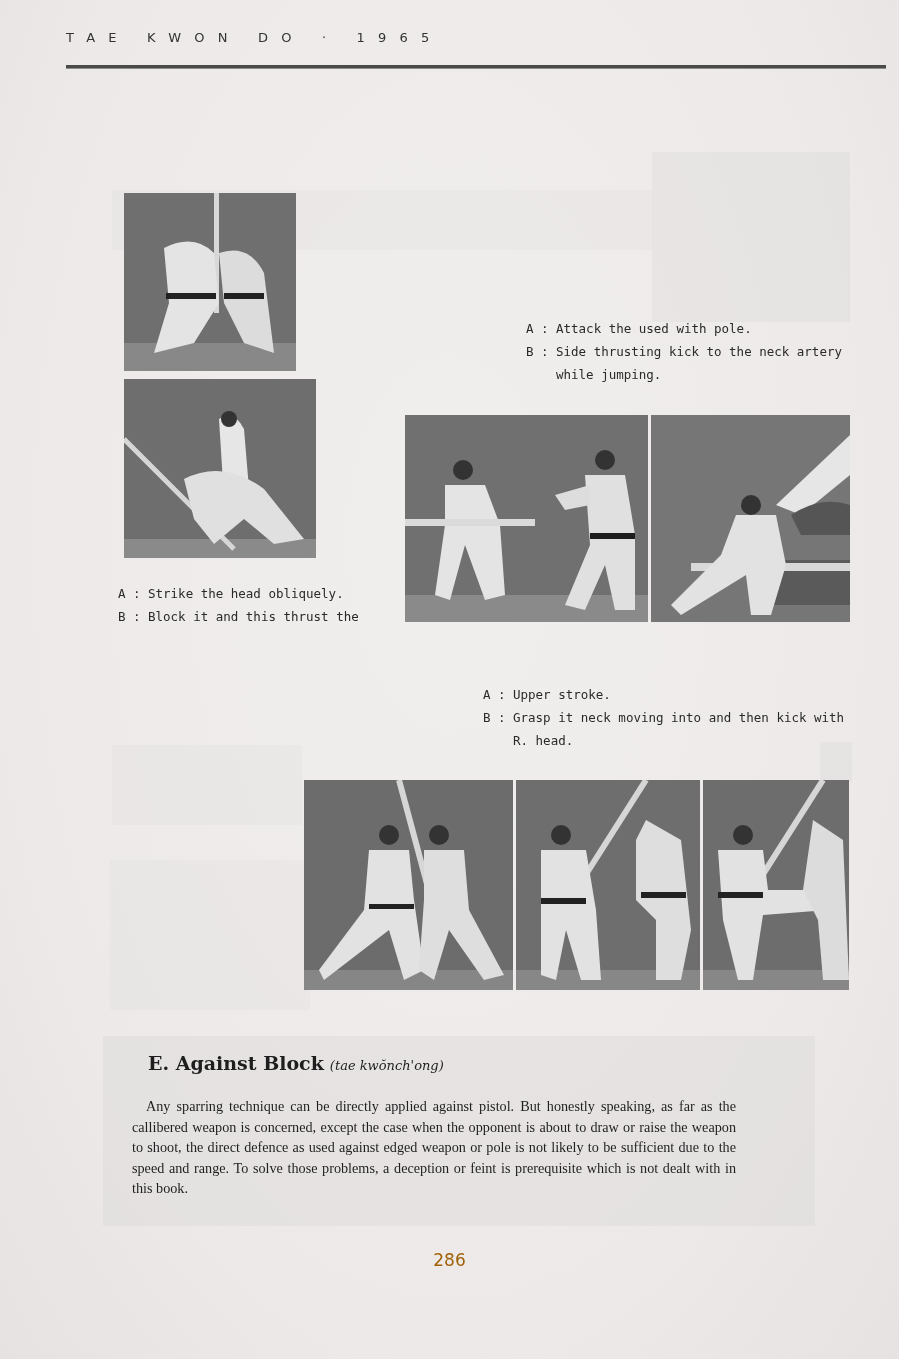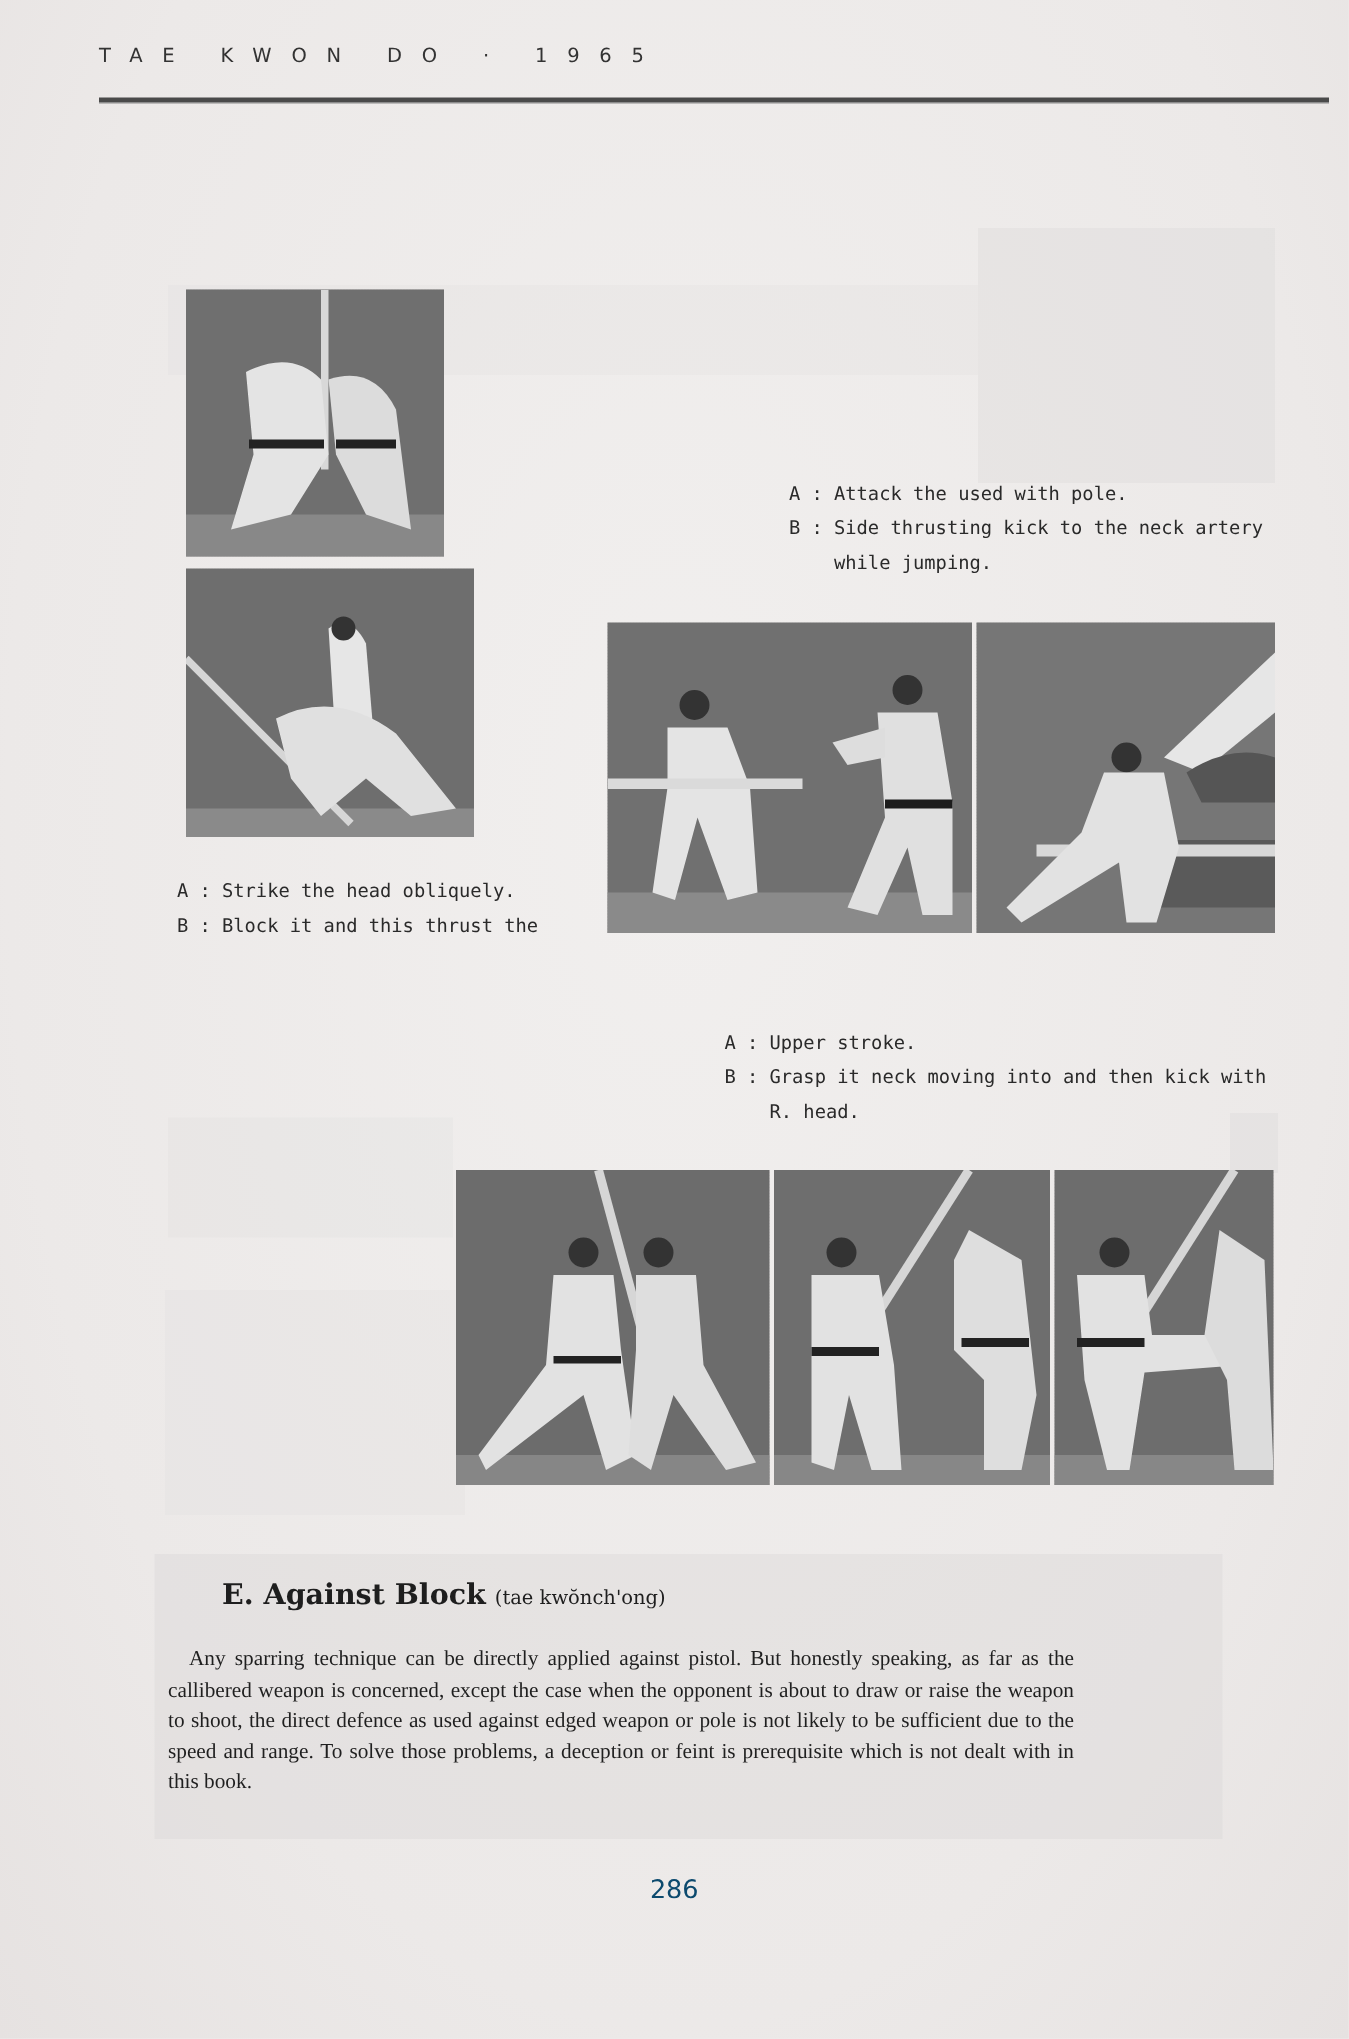--- a/index.html
+++ b/index.html
@@ -48,30 +48,30 @@
   
   .section-box {
     left: 103px; top: 1036px; width: 712px; height: 190px;
     background: rgba(215,212,212,0.35);
   }
   .section-title {
     left: 148px; top: 1052px; font-family: "DejaVu Serif", serif;
     font-weight: bold; font-size: 19px; color: #1e1e1e;
   }
   .section-title .sub {
-    font-weight: normal; font-size: 13px; margin-left: 6px; margin-top: 29px;
+    font-weight: normal; font-style: italic; font-size: 13px; margin-left: 6px; margin-top: 29px;
   }
   .body-text {
-    left: 112px; top: 1096px; width: 604px;
+    left: 132px; top: 1096px; width: 604px;
     font-family: "Liberation Serif", serif; font-size: 14.2px; line-height: 20.6px;
     color: #1f1f1f; text-align: justify; text-indent: 14px;
   }
   .page-number {
     left: 0; width: 899px; top: 1250px; text-align: center;
-    font-family: "DejaVu Sans", sans-serif; font-size: 17px; color: #0c4a6e;
+    font-family: "DejaVu Sans", sans-serif; font-size: 17px; color: #a16207;
   }
 </style>
 </head>
 <body>
 
 <div class="abs running-head">TAE KWON DO · 1965</div>
 <div class="abs head-rule"></div>
 
 <div class="abs ghost" style="left:652px;top:152px;width:198px;height:170px;"></div>
 <div class="abs ghost" style="left:112px;top:190px;width:540px;height:60px;opacity:.5"></div>

